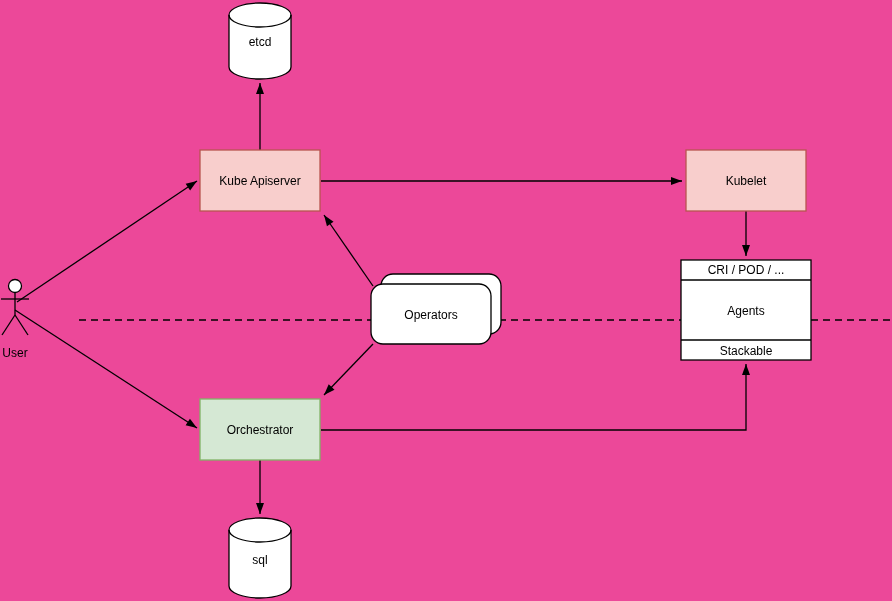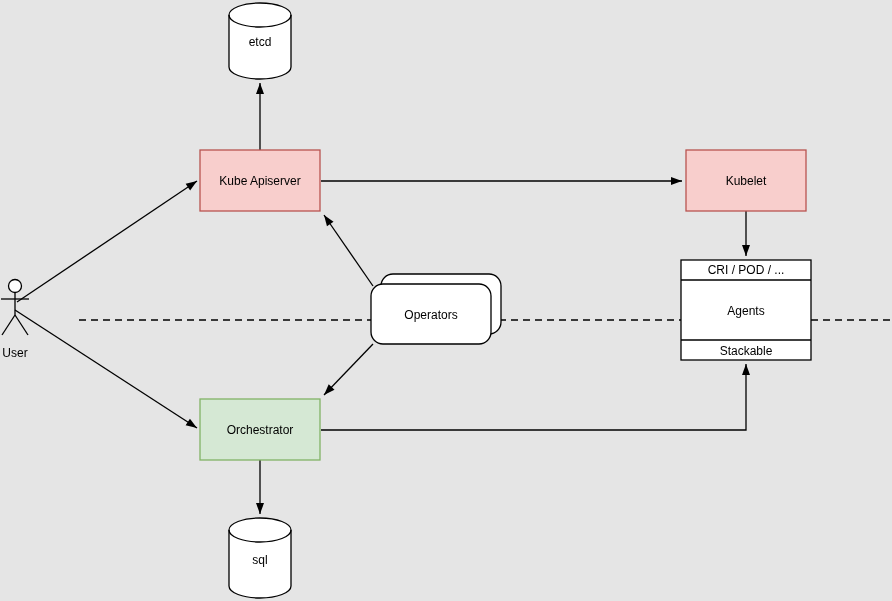--- a/index.html
+++ b/index.html
@@ -1,16 +1,16 @@
 <!DOCTYPE html>
 <html><head>
 <meta charset="utf-8">
 <style>
   html,body { margin:0; padding:0; background:#ffffff; }
-  .canvas { position:relative; width:892px; height:601px; background:#e5e5e5; overflow:hidden; }
+  .canvas { position:relative; width:892px; height:601px; background:#ec4899; overflow:hidden; }
   svg text {
     font-family:"Liberation Sans", sans-serif;
     font-size:12px;
     fill:#000000;
   }
   .edge   { fill:none; stroke-width:1.3; }
   .shape  { stroke-width:1.3; }
   .mid    { text-anchor:middle; }
 </style>
 </head>

